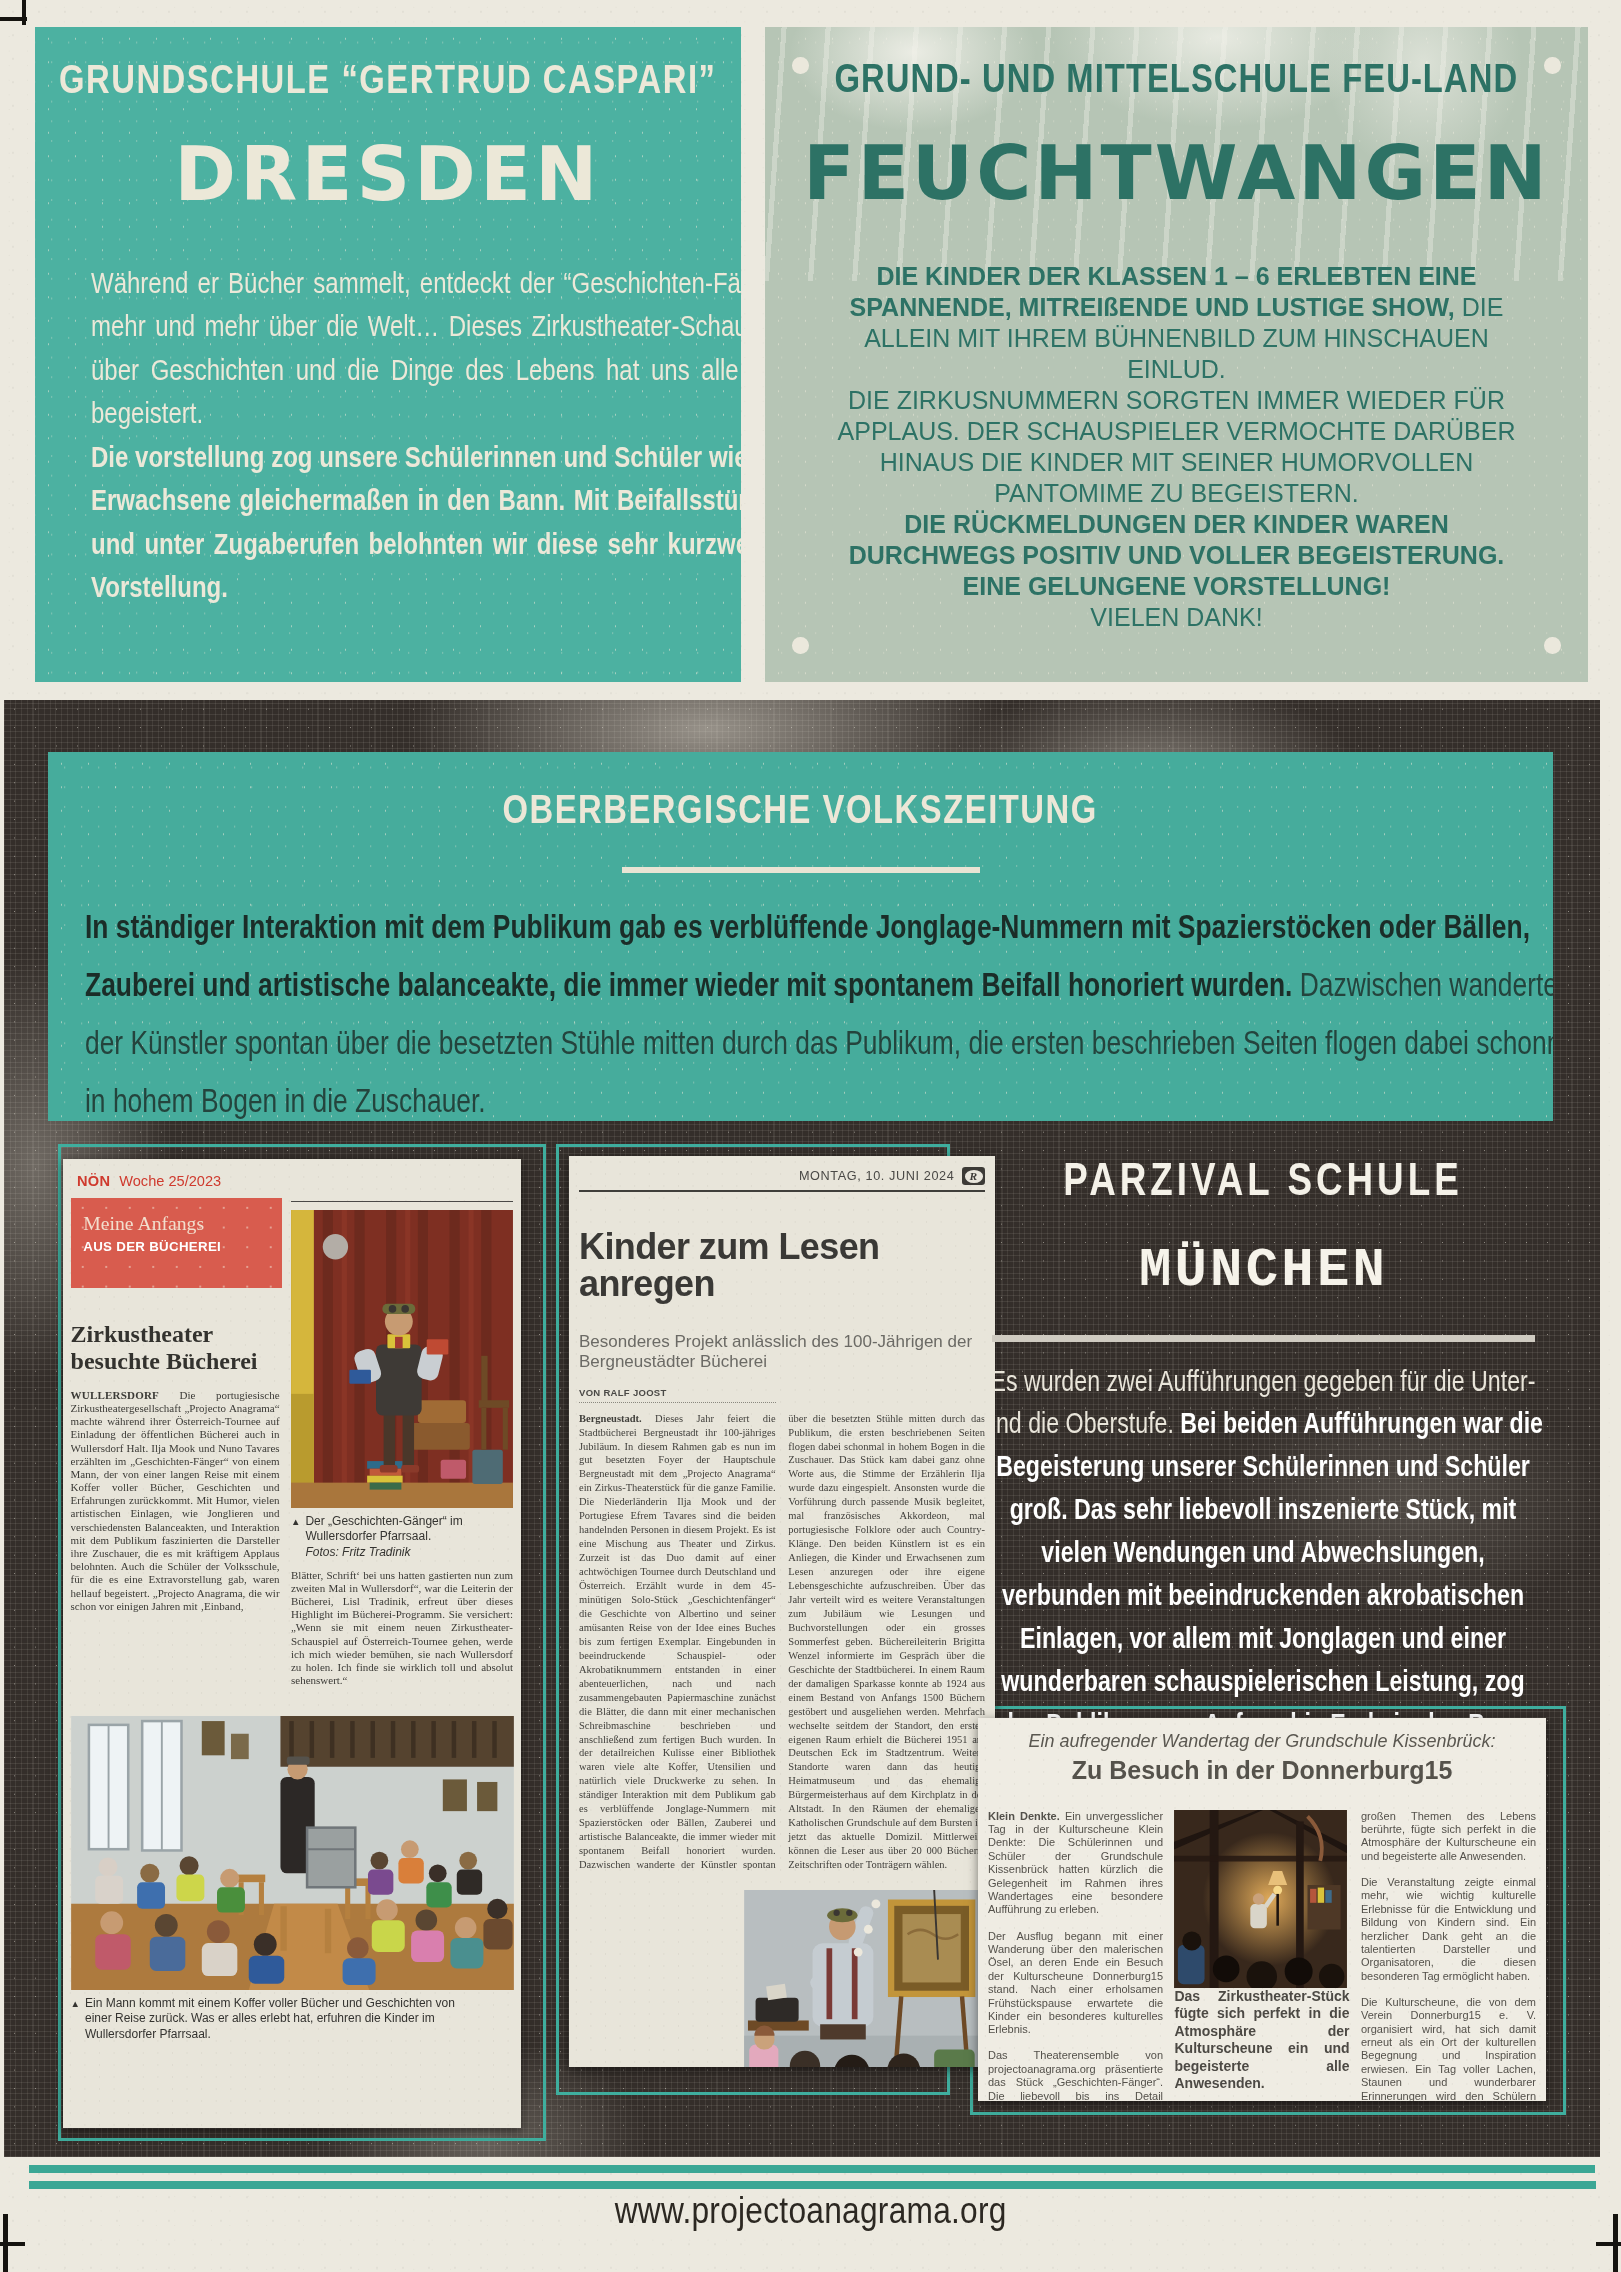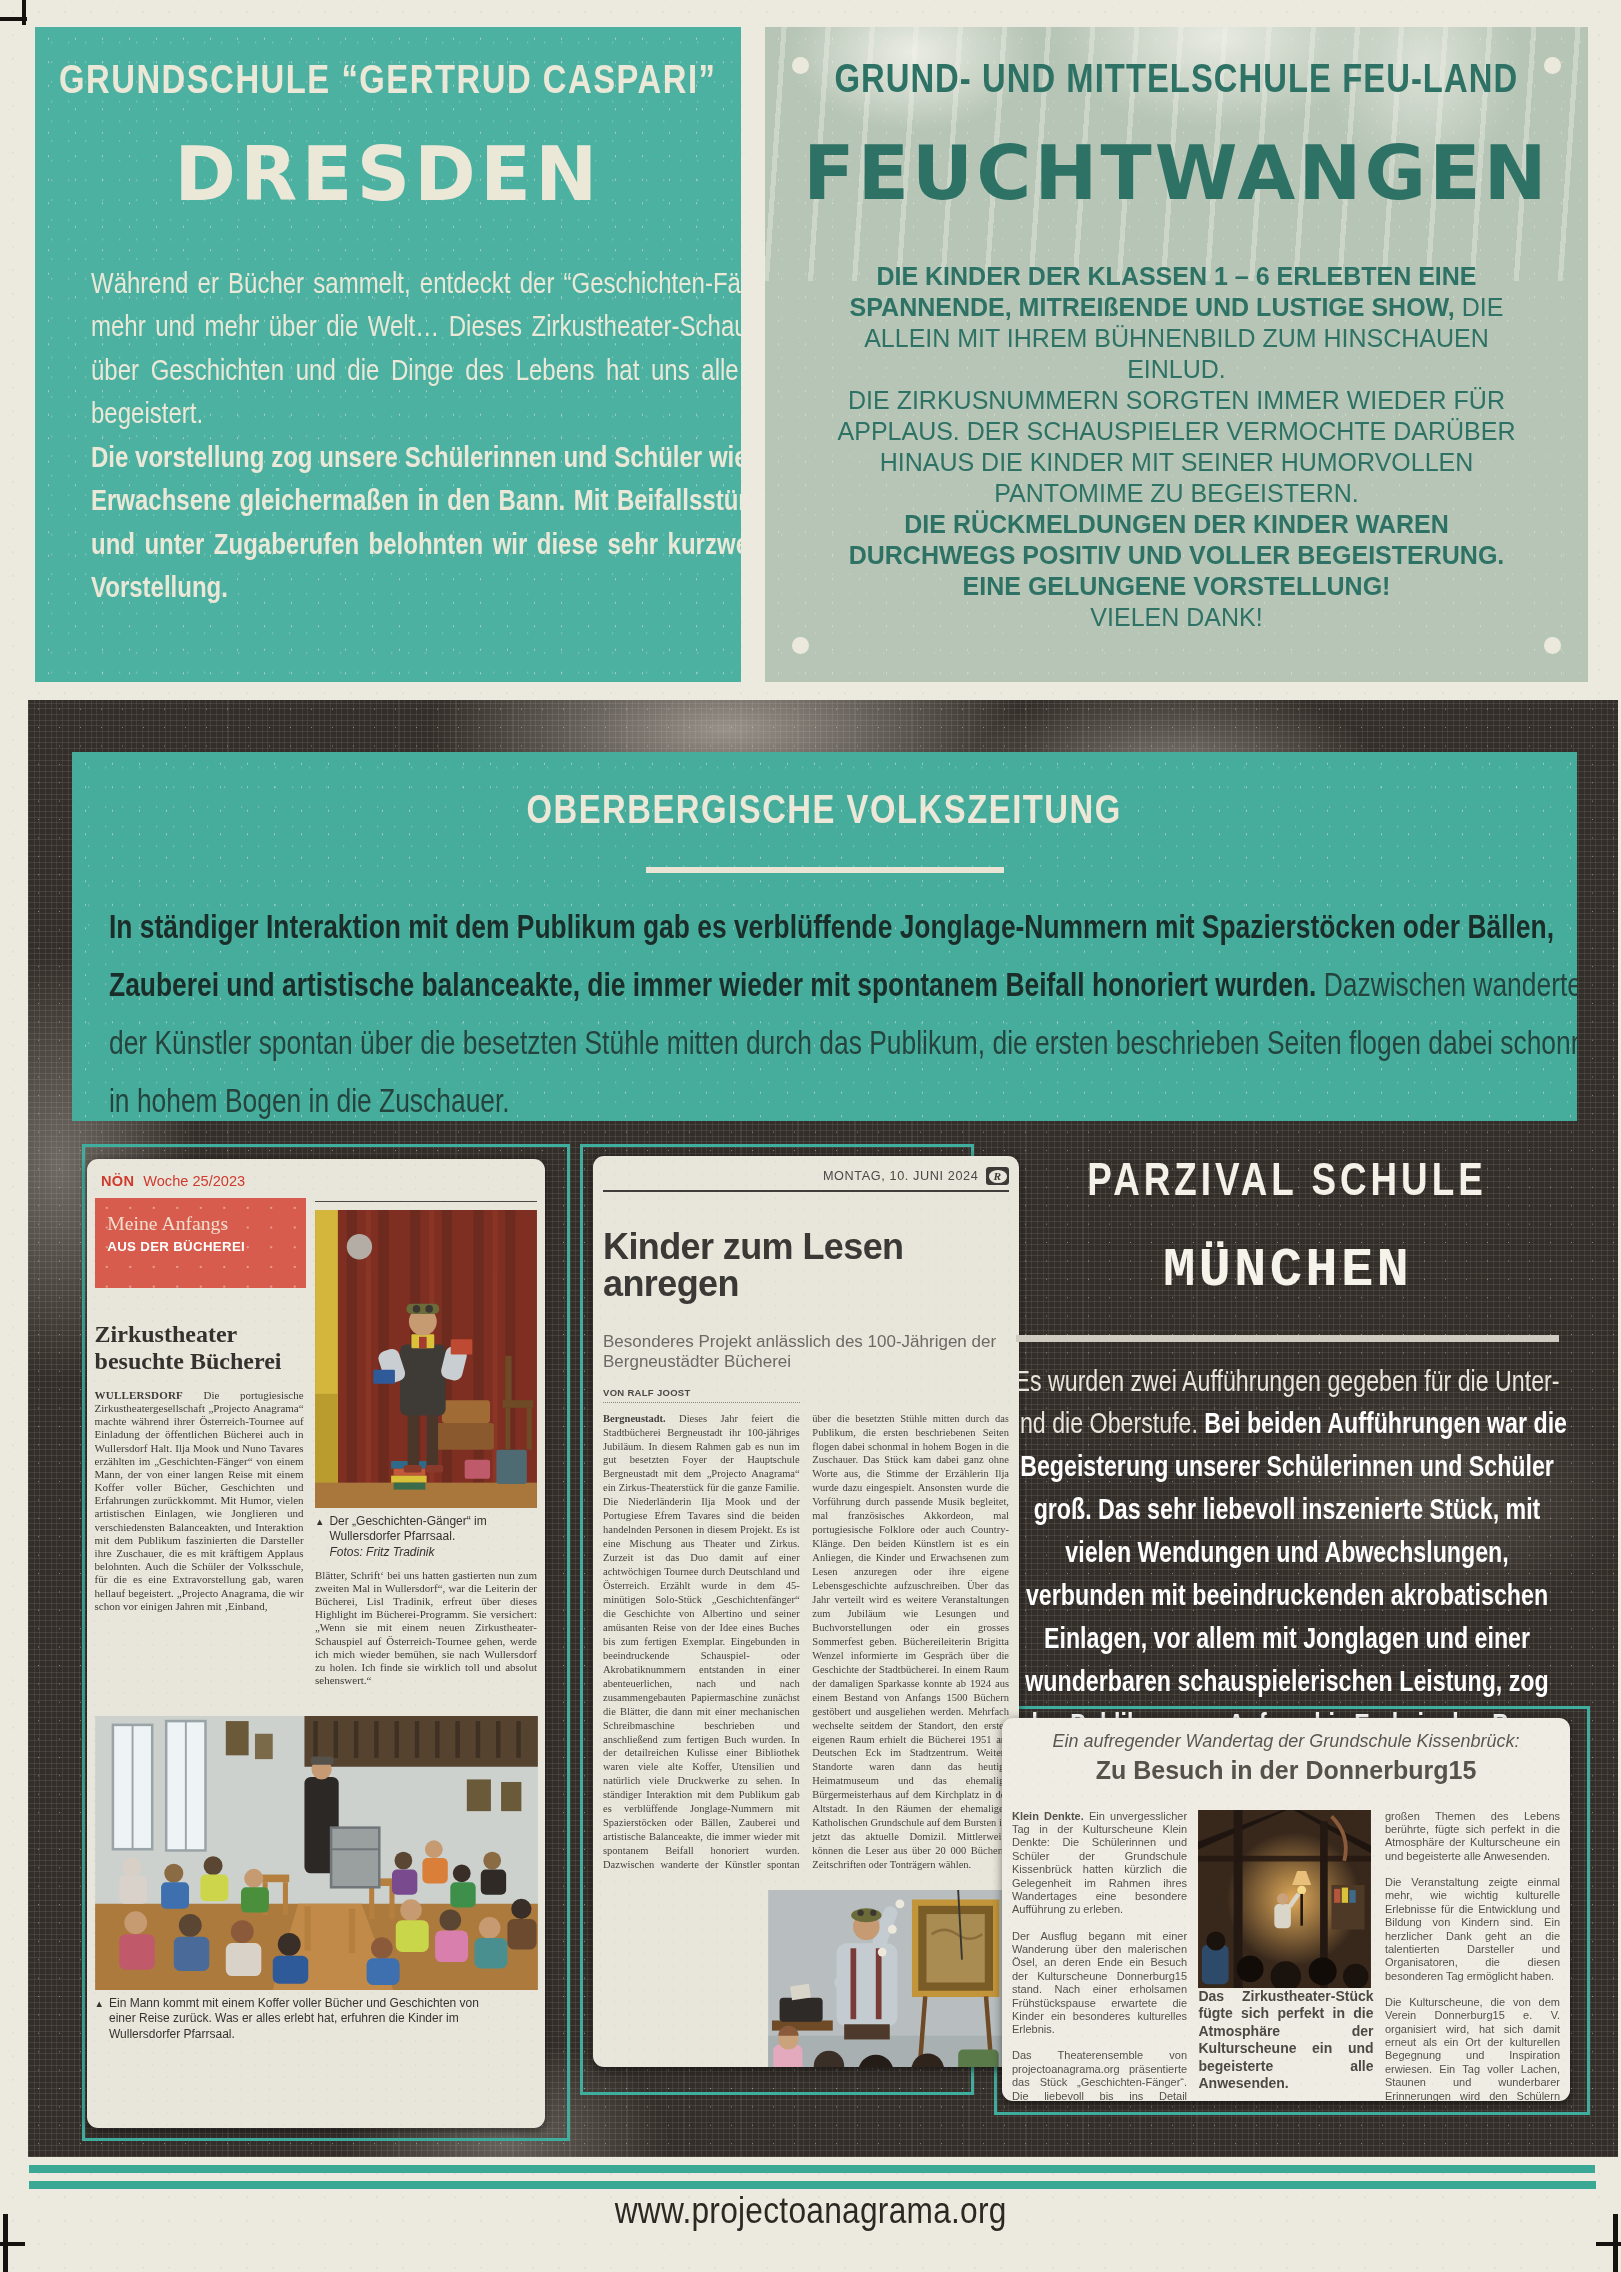--- a/index.html
+++ b/index.html
@@ -35,48 +35,48 @@
       radial-gradient(ellipse 165px 190px at 80% 14%, rgba(244,243,236,.6), transparent 60%),
       repeating-linear-gradient(94deg, rgba(244,243,236,0) 0 16.5px, rgba(244,243,236,.35) 16.5px 21.6px, rgba(244,243,236,0) 21.6px 44px);
     pointer-events:none;}
   .cf-school{position:relative;margin-top:28px;font-size:41px;font-weight:700;letter-spacing:1.3px;text-align:center;white-space:nowrap;}
   .cf-city{position:relative;margin-top:3.8px;text-align:center;font-family:"DejaVu Sans",sans-serif;font-weight:bold;font-size:75px;letter-spacing:3.2px;line-height:1;}
   .cf-body{position:relative;margin:37px 53px 0;font-size:25px;line-height:1.24;text-align:center;font-weight:500;}
   .cf-body p{margin:0;}
   .cf-body .b{font-weight:700;}
   .dot{position:absolute;width:16.5px;height:16.5px;border-radius:50%;background:#ebe8dc;}
   
-  .darkboard{position:absolute;left:28px;top:700px;width:1590px;height:1457px;
+  .darkboard{position:absolute;left:4px;top:700px;width:1590px;height:1457px;
     background:
       radial-gradient(rgba(235,230,218,.5) 0.8px, transparent 1px),
       radial-gradient(ellipse 482px 178px at 44% 2%, rgba(232,227,215,.55), transparent 62%),
       radial-gradient(ellipse 330px 152px at 72% 5%, rgba(232,227,215,.4), transparent 62%),
       radial-gradient(ellipse 228px 355px at 2% 32%, rgba(232,227,215,.33), transparent 60%),
       radial-gradient(ellipse 266px 165px at 30% 99%, rgba(232,227,215,.28), transparent 62%),
       radial-gradient(ellipse 317px 190px at 88% 55%, rgba(232,227,215,.16), transparent 62%),
       repeating-linear-gradient(0deg, rgba(225,220,208,.10) 0 1px, transparent 1px 5.7px),
       repeating-linear-gradient(90deg, rgba(225,220,208,.09) 0 1px, transparent 1px 5.7px),
       #342e2a;
-    background-size:21px 18.4px,auto,auto,auto,auto,auto,auto,auto,auto;}
+    background-size:21px 18.4px,auto,auto,auto,auto,auto,auto,auto,auto;padding-left:6px;}
   
   .quote{position:absolute;left:44px;top:52px;width:1505px;height:369px;background-color:#46ac9c;overflow:hidden;}
   .q-title{margin-top:34px;text-align:center;font-size:41px;font-weight:700;color:#ece7d7;letter-spacing:1.9px;white-space:nowrap;}
   .q-rule{width:358px;height:5.7px;background:#e9e4d4;margin:16.5px auto 0;}
   .q-body{margin:25px 37px 0;font-size:33px;line-height:1.76;text-align:left;color:#24443d;}
   .q-body b{font-weight:700;color:#1b2d28;}
   
   .frame{position:absolute;border:3.2px solid #3fae9e;}
   .frame-left{left:54px;top:444px;width:482px;height:991px;}
   .frame-mid{left:552px;top:444px;width:388px;height:945px;}
   .frame-don{left:966px;top:1006px;width:590px;height:403px;}
   
   .paper{position:absolute;background:
       radial-gradient(rgba(90,85,70,.08) 0.6px, transparent 0.8px),
       #e8e5da;
-    background-size:14.6px 12px;box-shadow:0 2.5px 10px rgba(0,0,0,.5);overflow:hidden;border-radius:11px;}
+    background-size:14.6px 12px;box-shadow:0 2.5px 10px rgba(0,0,0,.5);overflow:hidden;}
   
   .noen{left:59px;top:459px;width:458px;height:969px;padding:9px 7.6px;box-sizing:border-box;}
   .noen-head{font-size:14.6px;color:#cf3a2e;margin:5px 0 9px 6.3px;}
   .noen-brand{font-weight:bold;letter-spacing:0.3px;margin-right:9px;}
   .noen-cols{display:flex;gap:11.4px;height:513px;overflow:hidden;}
   .ncol1{width:209px;flex:none;}
   .ncol2{width:222px;flex:none;}
   .kickerbox{background:#d85c4e;width:211px;height:90px;box-sizing:border-box;padding:14px 12.7px;
     background-image:radial-gradient(rgba(240,230,215,.5) 0.8px, transparent 0.9px);background-size:23.5px 19.7px;}
   .k1{font-family:"Liberation Serif",serif;font-size:19.7px;color:#f2decd;}

